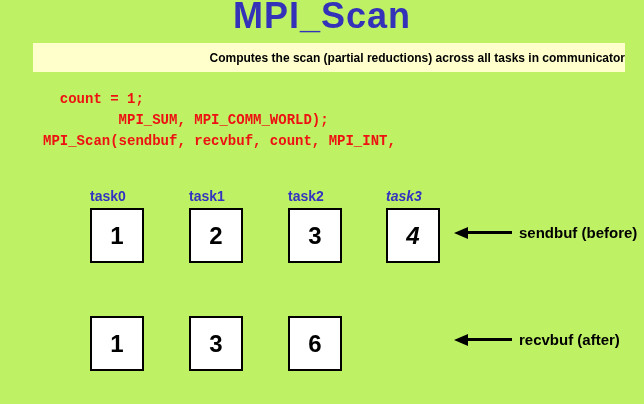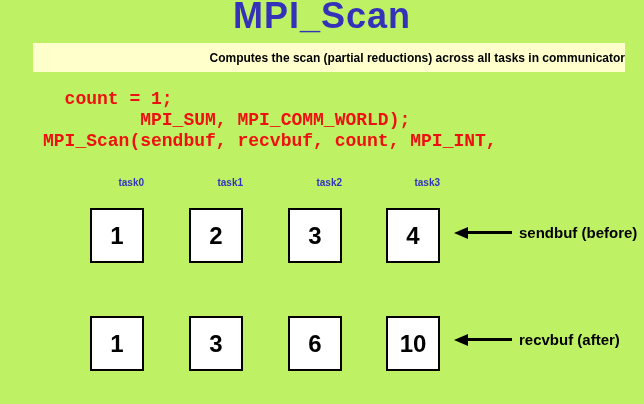--- a/index.html
+++ b/index.html
@@ -37,52 +37,52 @@
     font-weight: bold;
     color: #000000;
     white-space: nowrap;
   }
   .code {
     position: absolute;
     left: 43px;
     top: 89px;
     font-family: "Liberation Mono", "DejaVu Sans Mono", monospace;
     font-weight: bold;
-    font-size: 18px;
+    font-size: 14px;
     line-height: 21px;
     color: #ee1111;
   }
   .code-line { white-space: pre; }
   .task {
     position: absolute;
-    top: 177px;
+    top: 188px;
     width: 54px;
-    text-align: right;
-    font-size: 10px;
+    text-align: left;
+    font-size: 14px;
     font-weight: bold;
     color: #3432c0;
     white-space: nowrap;
   }
   .box {
     position: absolute;
     width: 50px;
     height: 51px;
     border: 2px solid #000000;
     background: #ffffff;
     display: flex;
     align-items: center;
     justify-content: center;
     font-size: 24px;
     font-weight: bold;
     color: #000000;
   }
   .c0 { left: 90px; }
   .c1 { left: 189px; }
   .c2 { left: 288px; }
-  .c3 { left: 386px; }
+  .c3 { left: 386px; font-style: italic; }
   .r1 { top: 208px; }
   .r2 { top: 316px; }
   .arrow-head {
     position: absolute;
     left: 454px;
     width: 0;
     height: 0;
     border-top: 6px solid transparent;
     border-bottom: 6px solid transparent;
     border-right: 14px solid #000000;
@@ -138,19 +138,18 @@
   <div class="box r1 c2">3</div>
   <div class="box r1 c3">4</div>
 
   <div class="arrow-head ah1"></div>
   <div class="arrow-line al1"></div>
   <div class="arrow-label lb1">sendbuf (before)</div>
 
   <div class="box r2 c0">1</div>
   <div class="box r2 c1">3</div>
   <div class="box r2 c2">6</div>
-  <div class="box r2 c3">10</div>
 
   <div class="arrow-head ah2"></div>
   <div class="arrow-line al2"></div>
   <div class="arrow-label lb2">recvbuf (after)</div>
 
 </div>
 
 </body></html>

